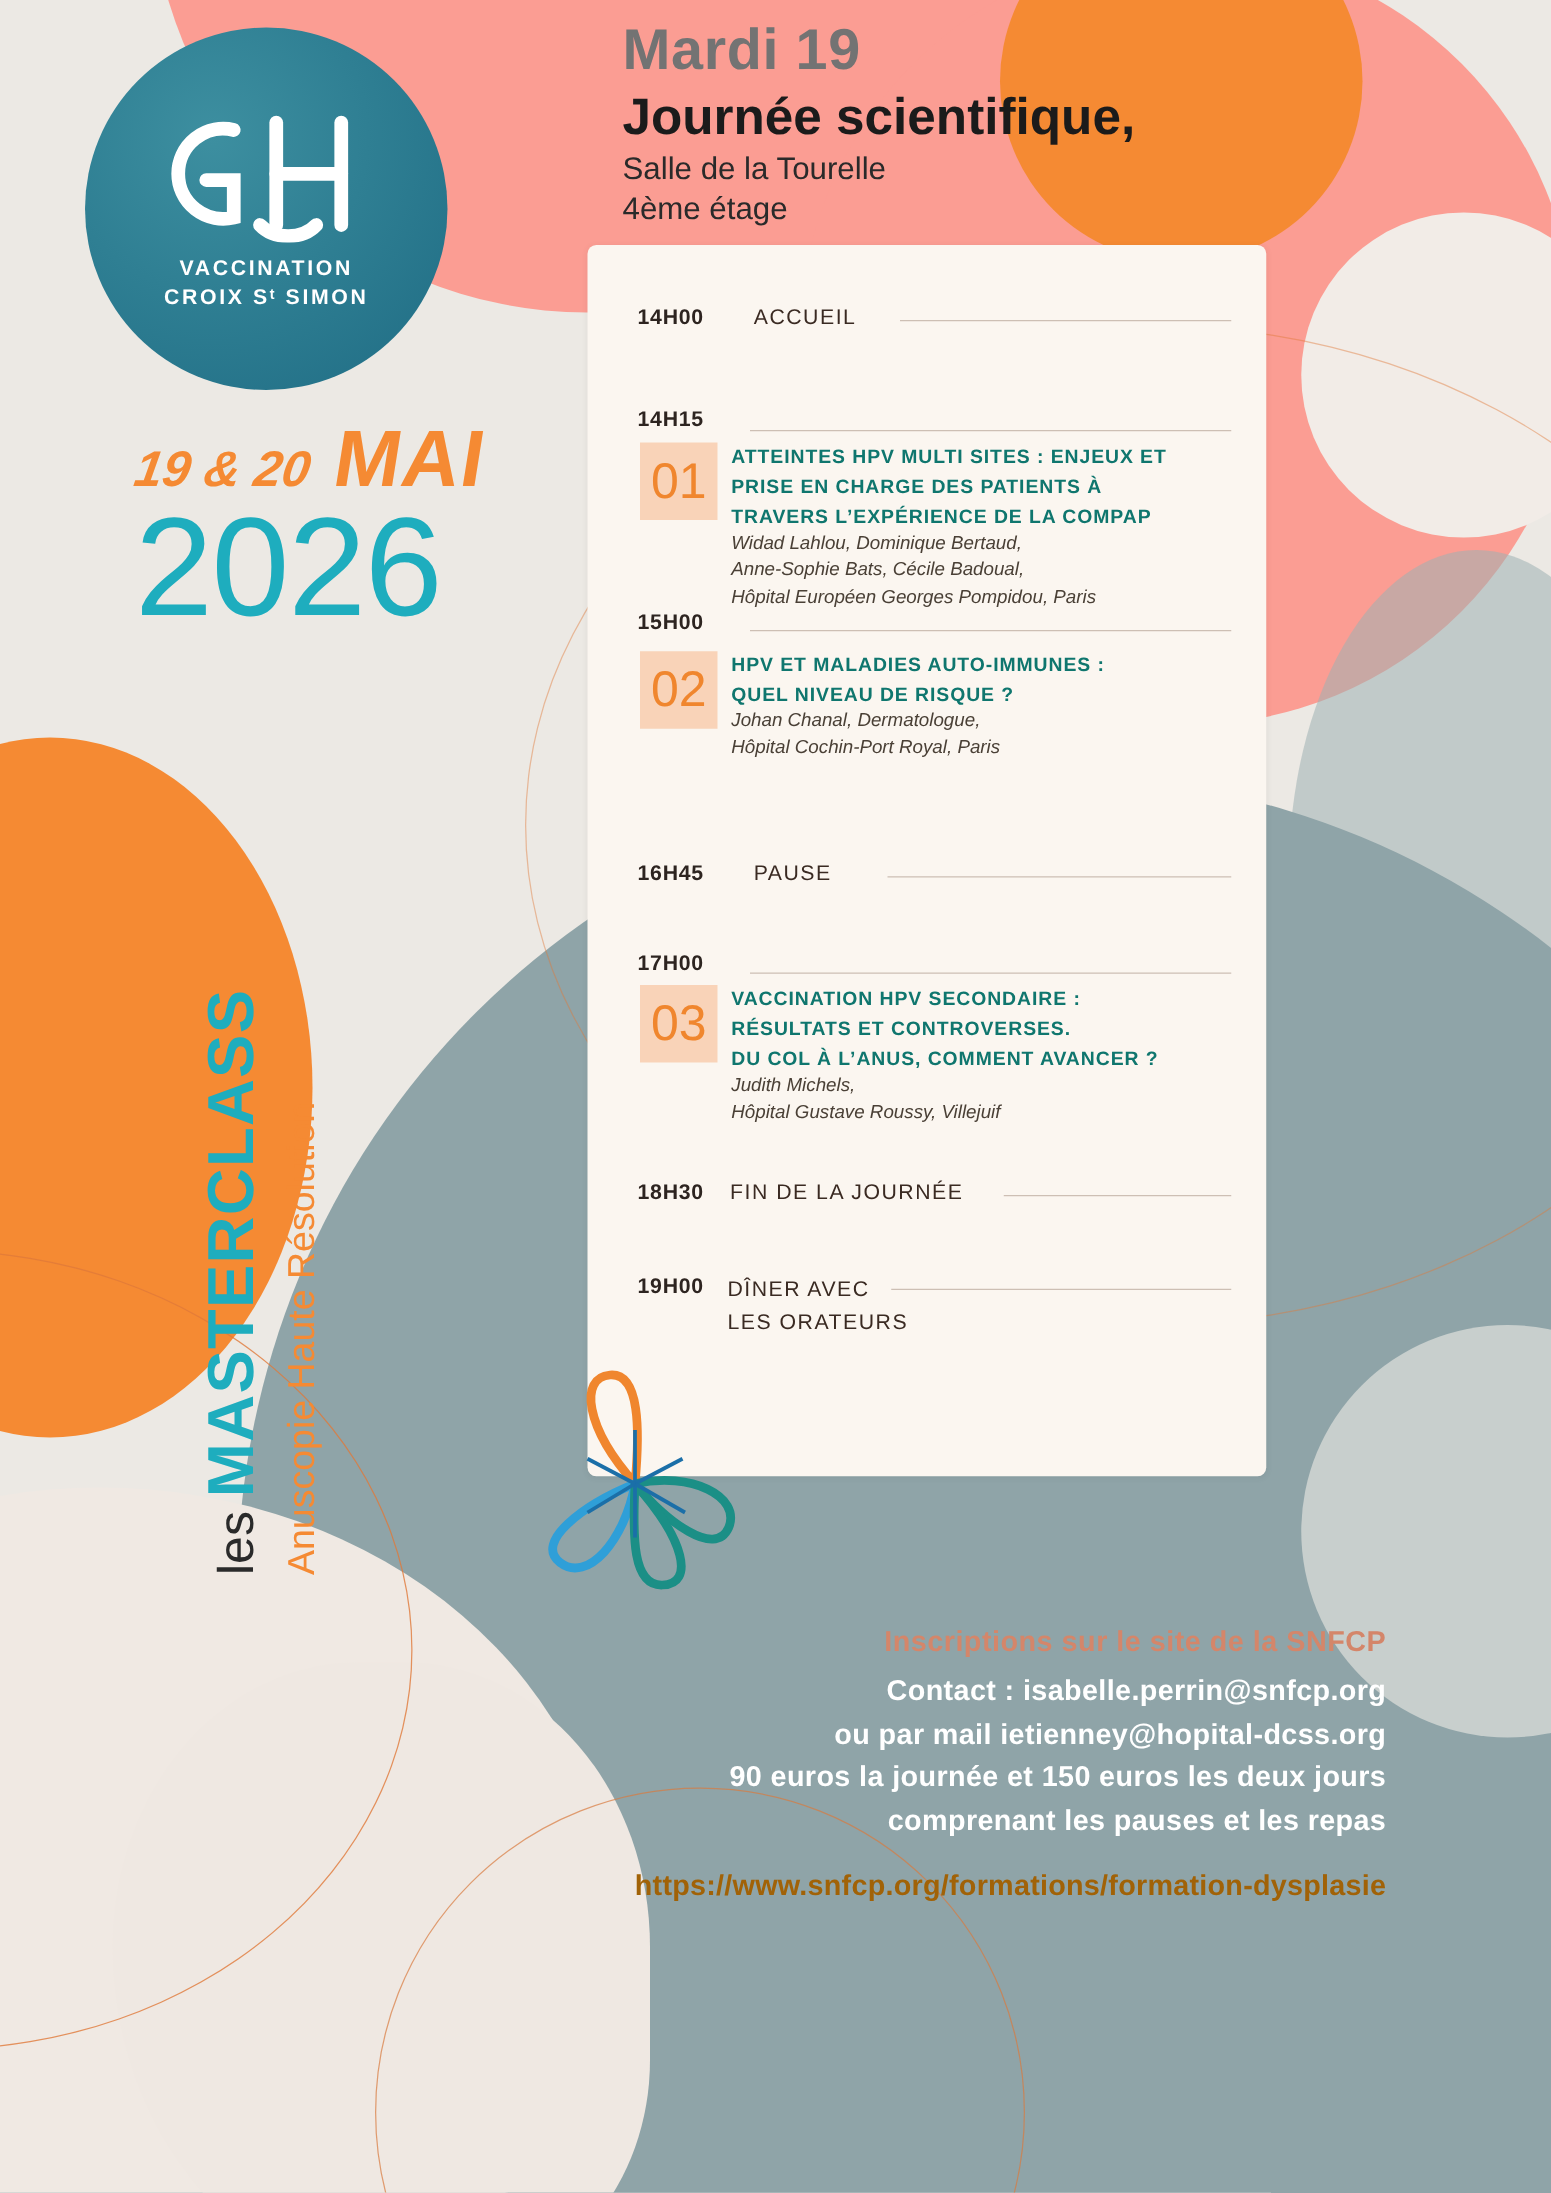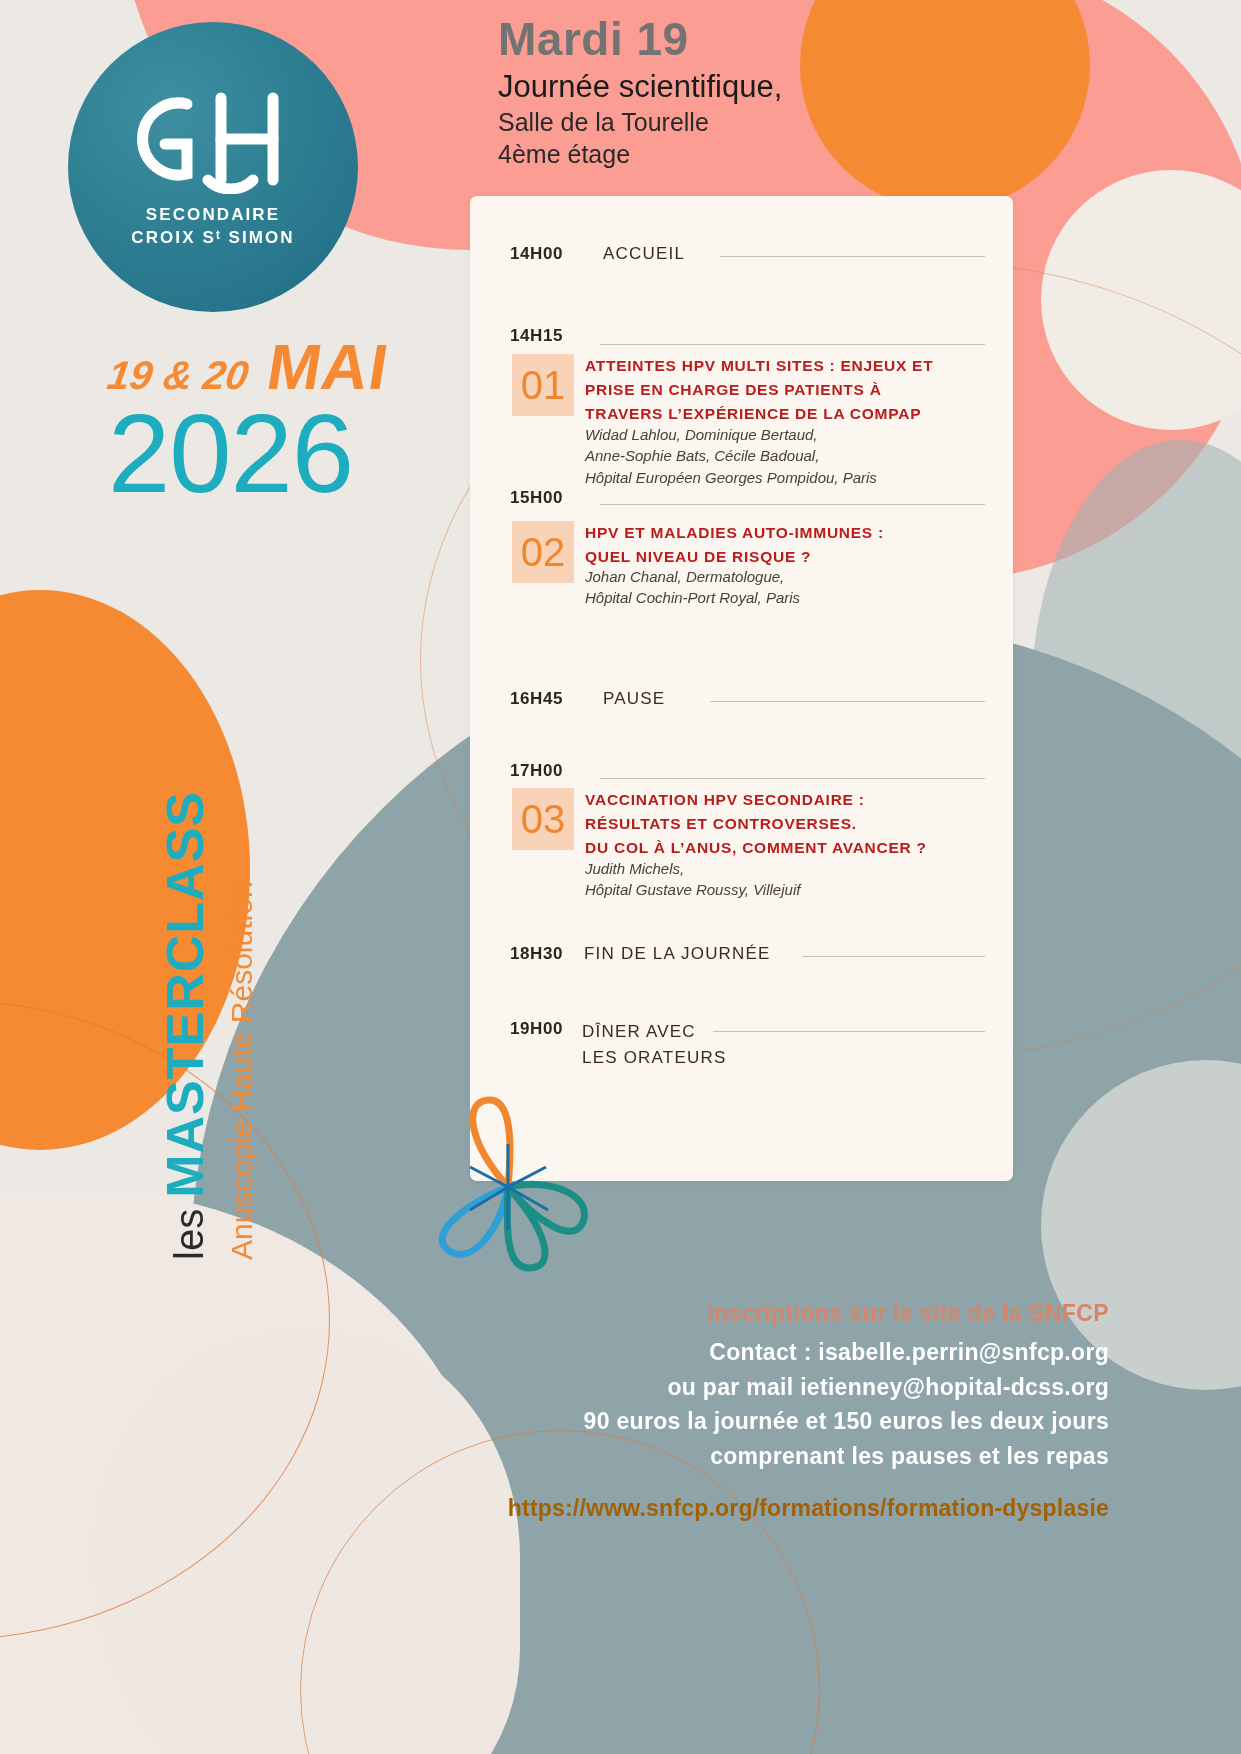--- a/index.html
+++ b/index.html
@@ -64,21 +64,21 @@
 
   
   .header {
     position: absolute; left: 498px; top: 14px; width: 620px; z-index: 5;
   }
   .h-day {
     font-size: 46px; font-weight: bold; color: #737373;
     letter-spacing: .5px; line-height: 1.12;
   }
   .h-title {
-    font-size: 31px; font-weight: normal; color: #1b1b1b;
+    font-size: 41px; font-weight: bold; color: #1b1b1b;
     line-height: 1.25; margin-top: 2px;
   }
   .h-sub {
     font-size: 25px; color: #2a2a2a; line-height: 1.28;
   }
 
   
   .logo {
     position: absolute; left: 68px; top: 22px; width: 290px; height: 290px;
     border-radius: 50%; z-index: 6;
@@ -146,21 +146,21 @@
     letter-spacing: 1.2px;
   }
 
   .num {
     position: absolute; width: 62px; height: 62px;
     background: #f9d3b8; color: #f0862e;
     font-size: 40px; display: flex; align-items: center; justify-content: center;
     letter-spacing: 0px;
   }
   .sess-title {
-    position: absolute; font-size: 15.5px; font-weight: bold; color: #b91c1c;
+    position: absolute; font-size: 15.5px; font-weight: bold; color: #0f766e;
     letter-spacing: .75px; line-height: 1.55; width: 410px;
   }
   .sess-people {
     position: absolute; font-size: 15px; font-style: italic; color: #4a4036;
     line-height: 1.42; width: 420px;
   }
 
   
   .flower { position: absolute; left: 408px; top: 1082px; width: 210px; height: 200px; z-index: 8; }
 
@@ -205,21 +205,21 @@
   <svg width="200" height="110" viewBox="0 0 200 110">
     <g fill="none" stroke="#ffffff" stroke-width="11" stroke-linecap="round">
       <path d="M74 20 A36 36 0 1 0 74 90 L74 60 L52 60"></path>
       <path d="M108 14 L108 96"></path>
       <path d="M160 14 L160 96"></path>
       <path d="M108 55 L160 55"></path>
       <path d="M95 96 A28 22 0 0 0 140 96"></path>
     </g>
   </svg>
   <div class="logo-txt">
-    <div>SECONDAIRE</div>
+    <div>VACCINATION</div>
     <div>CROIX Sᵗ SIMON</div>
   </div>
 </div>
 
 <div class="header">
   <div class="h-day">Mardi 19</div>
   <div class="h-title">Journée scientifique,</div>
   <div class="h-sub">Salle de la Tourelle</div>
   <div class="h-sub">4ème étage</div>
 </div>

